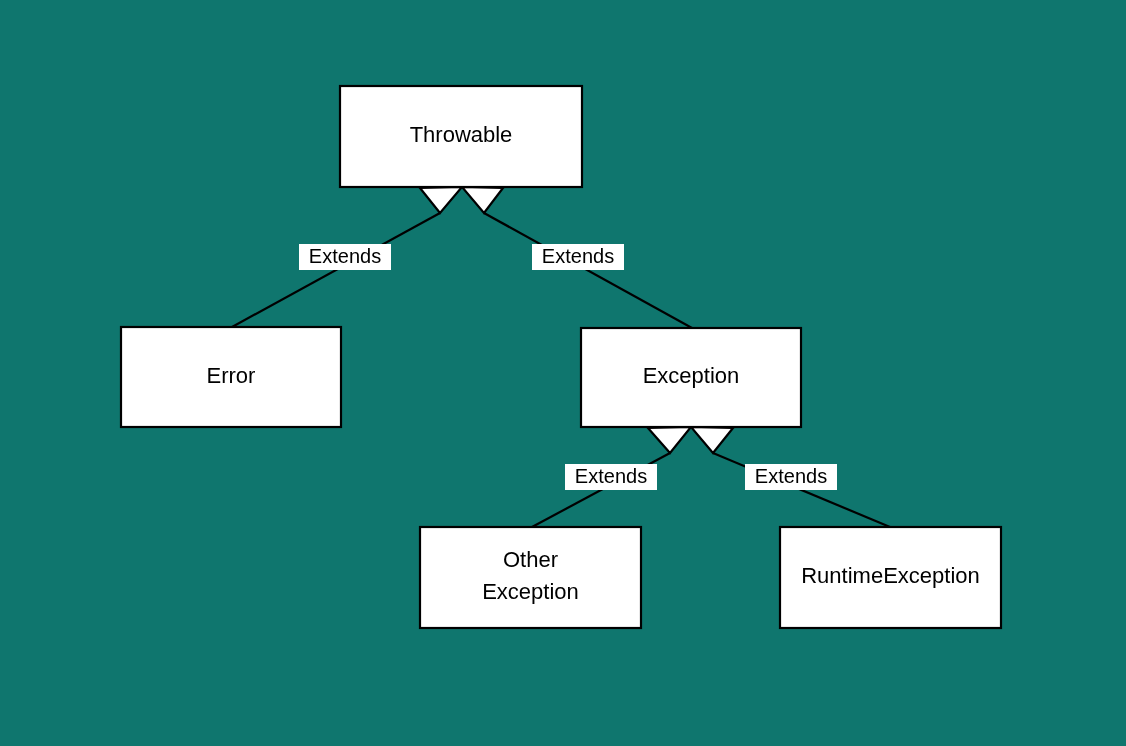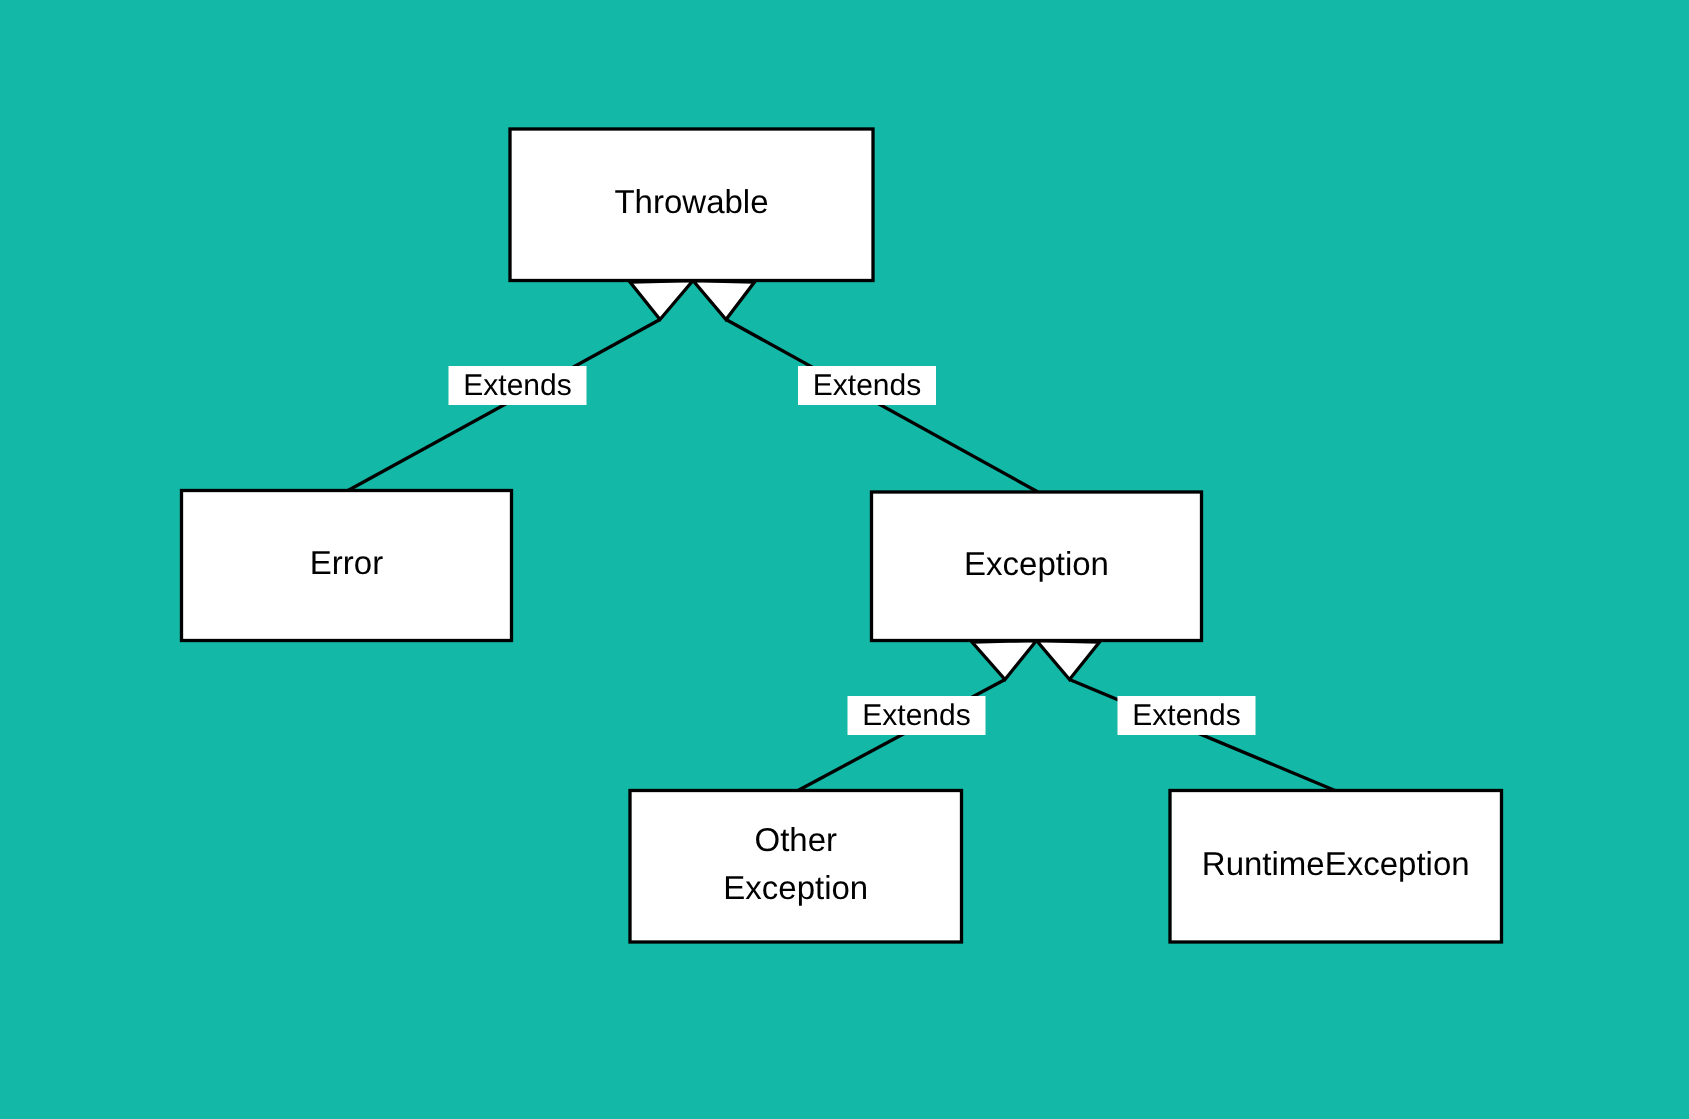--- a/index.html
+++ b/index.html
@@ -8,21 +8,21 @@
     padding: 0;
     background: #ffffff;
   }
   body {
     font-family: "Liberation Sans", sans-serif;
   }
   #canvas {
     position: relative;
     width: 1126px;
     height: 746px;
-    background: #14b8a6;
+    background: #0f766e;
     overflow: hidden;
   }
   #diagram-svg {
     position: absolute;
     left: 0;
     top: 0;
     width: 1126px;
     height: 746px;
     display: block;
   }

